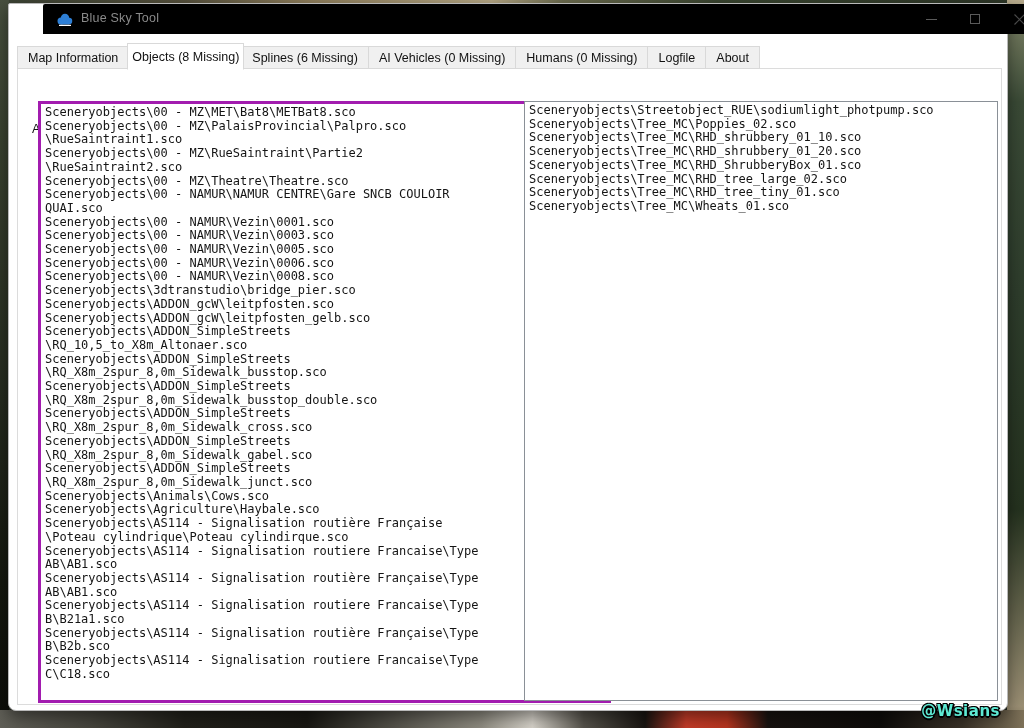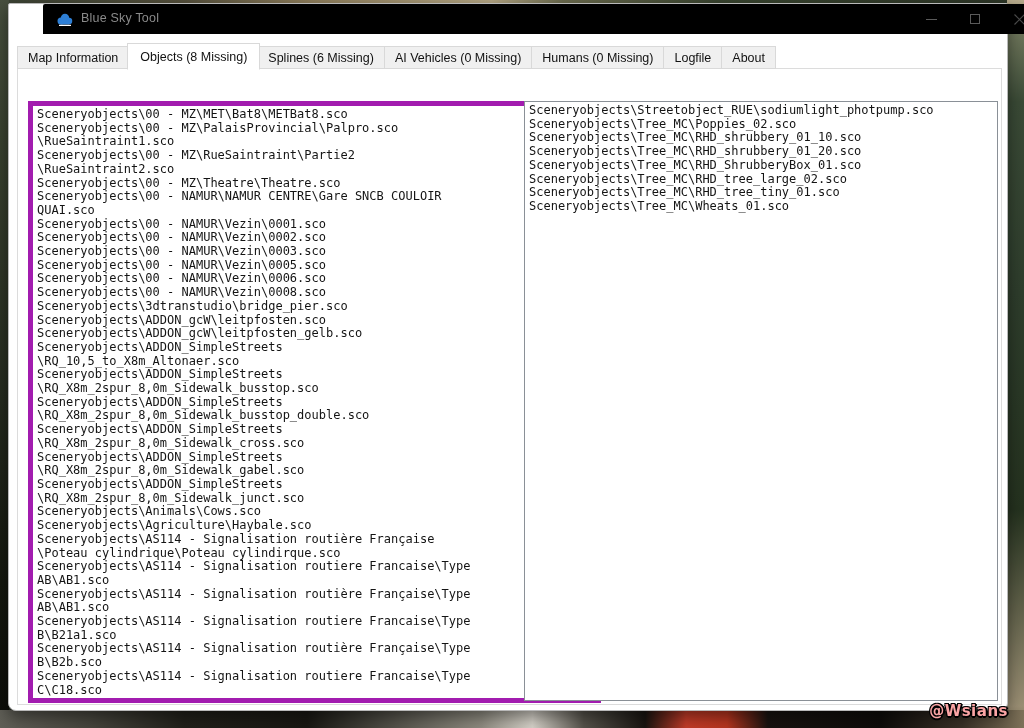--- a/index.html
+++ b/index.html
@@ -31,49 +31,49 @@
   .glyph-min { display:block; width:11px; height:0; border-top:1px solid #5a5a5a; }
   .glyph-max { display:block; width:10px; height:10px; border:1px solid #5a5a5a; background:transparent; }
   .glyph-close { width:11px; height:11px; display:block; }
 
   
   .tabstrip { position:absolute; left:8px; top:37px; height:28px; display:flex; align-items:flex-end; z-index:3; }
   .tab { height:23px; padding:0 10px; display:flex; align-items:center; font-size:12.5px; color:#111;
     background:#f0f0f0; border:1px solid #d9d9d9; border-left:none; white-space:nowrap; }
   .tab:first-child { border-left:1px solid #d9d9d9; }
   .tab.active { height:27px; background:#fff; border:1px solid #d9d9d9; border-bottom:1px solid #fff;
-    margin:0 -2px -1px -2px; padding:0 12px; position:relative; z-index:4; }
+    margin:0 -2px -1px -2px; padding:0 4px; position:relative; z-index:4; }
 
   
   .tabpage { position:absolute; left:8px; top:64px; width:985px; height:637px;
     background:#fff; border:1px solid #dcdcdc; z-index:2; }
 
   .panel-label { position:absolute; font-size:12.5px; color:#111;margin-top:44px; }
   .lbl-all { left:14px; top:9px; }
   .lbl-missing { left:508px; top:9px; }
 
   .listbox { position:absolute; top:32px; background:#fff; overflow:hidden; }
-  .listbox.all { left:10px; width:573px; height:602px; border:5px solid #a21caf; }
+  .listbox.all { left:20px; width:573px; height:602px; border:3px solid #a21caf; }
   .listbox.missing { left:506px; width:474px; height:600px; border:1px solid #8a9097;padding-left:40px; }
 
   .lines { position:absolute; left:0; top:0; right:17px; bottom:0; padding:2px 0 0 4px; overflow:hidden; }
   .listbox.missing .lines { right:0; }
   .tline { font-family:"DejaVu Sans Mono","Liberation Mono",monospace; font-size:12px; line-height:13.7px;
     color:#141414; white-space:pre; }
 
   
   .vscroll { position:absolute; top:0; right:0; width:17px; height:100%; background:#f0f0f0; }
   .sb-btn { position:absolute; left:0; width:17px; height:17px; background:#f0f0f0; display:flex; align-items:center; justify-content:center; }
   .sb-up { top:0; } .sb-down { bottom:0; }
   .sb-thumb { position:absolute; left:0; top:21px; width:17px; height:31px; background:#cdcdcd; }
   .chev { width:9px; height:5px; display:block; }
 
   
-  .watermark { position:absolute; z-index:5; right:16px; bottom:8px;
-    font-family:"DejaVu Sans", sans-serif; font-size:15px; font-weight:bold; color:#fca5a5; letter-spacing:.5px;
+  .watermark { position:absolute; z-index:5; right:24px; bottom:8px;
+    font-family:"DejaVu Sans", sans-serif; font-size:15px; font-weight:bold; color:#5eead4; letter-spacing:.5px;
     text-shadow:-1px -1px 0 #000, 1px -1px 0 #000, -1px 1px 0 #000, 1px 1px 0 #000, 0 2px 0 #000, 2px 0 0 #000; }
 </style>
 </head>
 <body>
 
 <div class="desk desk-top"></div>
 <div class="desk desk-left"></div>
 <div class="desk desk-right"></div>
 <div class="desk desk-bottom"></div>
 
@@ -122,21 +122,20 @@
       <div class="lines">
           <div class="tline">Sceneryobjects\00 - MZ\MET\Bat8\METBat8.sco</div>
           <div class="tline">Sceneryobjects\00 - MZ\PalaisProvincial\Palpro.sco</div>
           <div class="tline">\RueSaintraint1.sco</div>
           <div class="tline">Sceneryobjects\00 - MZ\RueSaintraint\Partie2</div>
           <div class="tline">\RueSaintraint2.sco</div>
           <div class="tline">Sceneryobjects\00 - MZ\Theatre\Theatre.sco</div>
           <div class="tline">Sceneryobjects\00 - NAMUR\NAMUR CENTRE\Gare SNCB COULOIR</div>
           <div class="tline">QUAI.sco</div>
           <div class="tline">Sceneryobjects\00 - NAMUR\Vezin\0001.sco</div>
-          <div class="tline">Sceneryobjects\00 - NAMUR\Vezin\0002.sco</div>
           <div class="tline">Sceneryobjects\00 - NAMUR\Vezin\0003.sco</div>
           <div class="tline">Sceneryobjects\00 - NAMUR\Vezin\0005.sco</div>
           <div class="tline">Sceneryobjects\00 - NAMUR\Vezin\0006.sco</div>
           <div class="tline">Sceneryobjects\00 - NAMUR\Vezin\0008.sco</div>
           <div class="tline">Sceneryobjects\3dtranstudio\bridge_pier.sco</div>
           <div class="tline">Sceneryobjects\ADDON_gcW\leitpfosten.sco</div>
           <div class="tline">Sceneryobjects\ADDON_gcW\leitpfosten_gelb.sco</div>
           <div class="tline">Sceneryobjects\ADDON_SimpleStreets</div>
           <div class="tline">\RQ_10,5_to_X8m_Altonaer.sco</div>
           <div class="tline">Sceneryobjects\ADDON_SimpleStreets</div>

